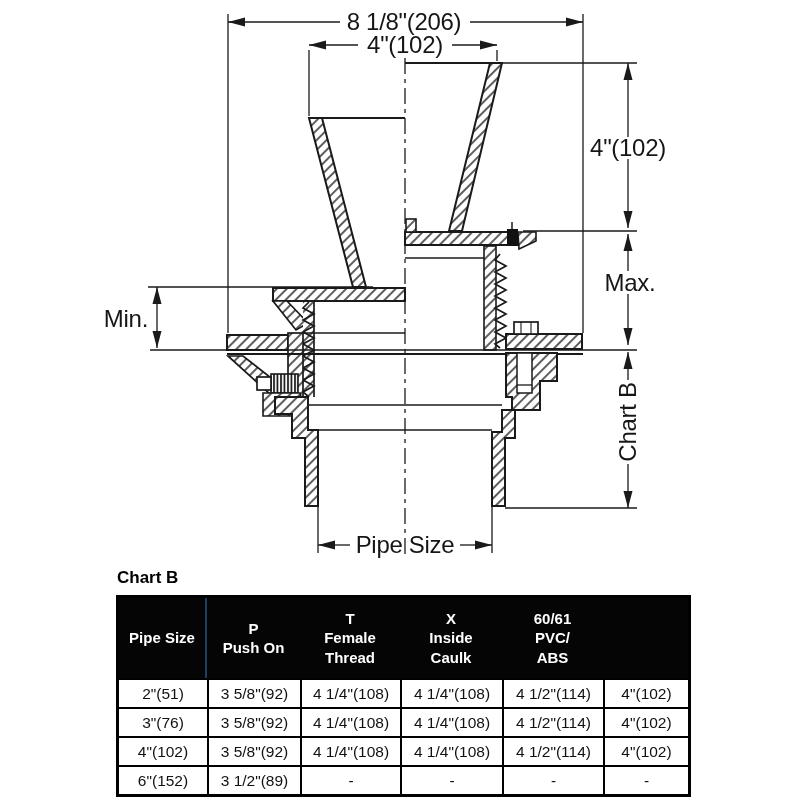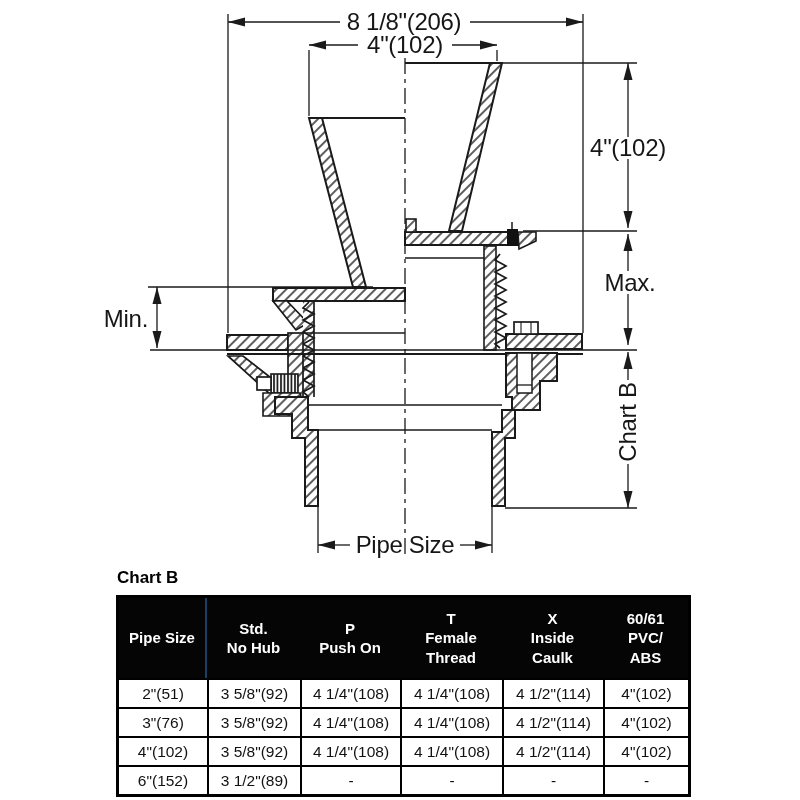--- a/index.html
+++ b/index.html
@@ -144,22 +144,20 @@
     <text transform="translate(636,422) rotate(-90)" text-anchor="middle">Chart B</text>
     <text x="148" y="327" text-anchor="end">Min.</text>
     <text x="405" y="553" text-anchor="middle">Pipe Size</text>
   </svg>
 
   <div class="tbl-wrap">
     <div class="tbl-title">Chart B</div>
     <div class="tbl">
       <div class="row hdr-row">
         <div class="hdr-cell first">Pipe Size</div>
-        <div class="hdr-cell">Std.
-No Hub</div>
         <div class="hdr-cell">P
 Push On</div>
         <div class="hdr-cell">T
 Female
 Thread</div>
         <div class="hdr-cell">X
 Inside
 Caulk</div>
         <div class="hdr-cell">60/61
 PVC/

